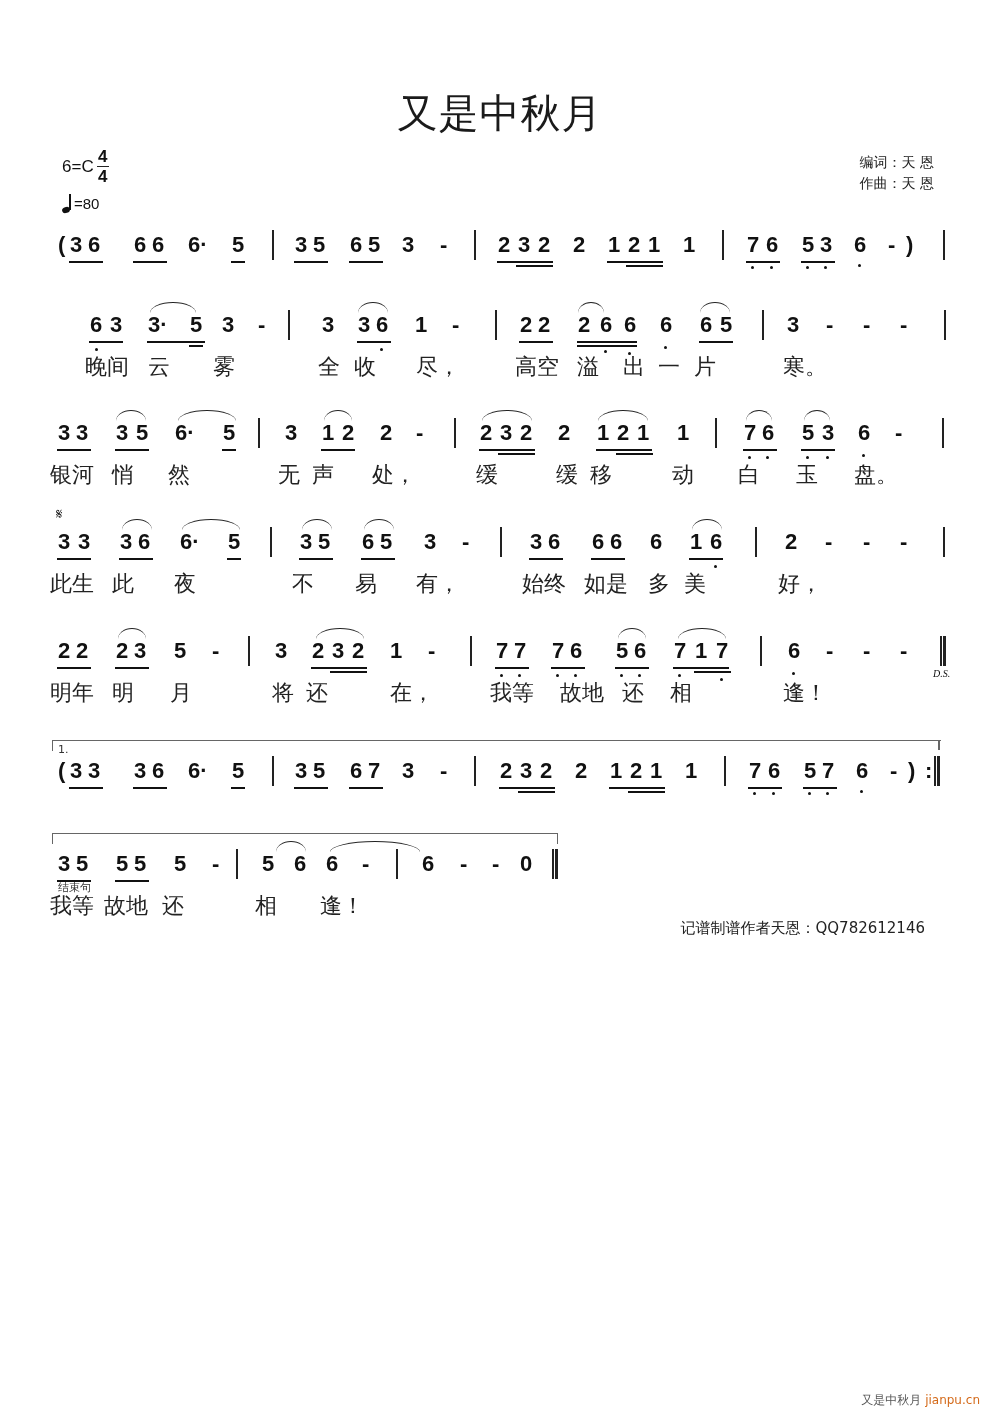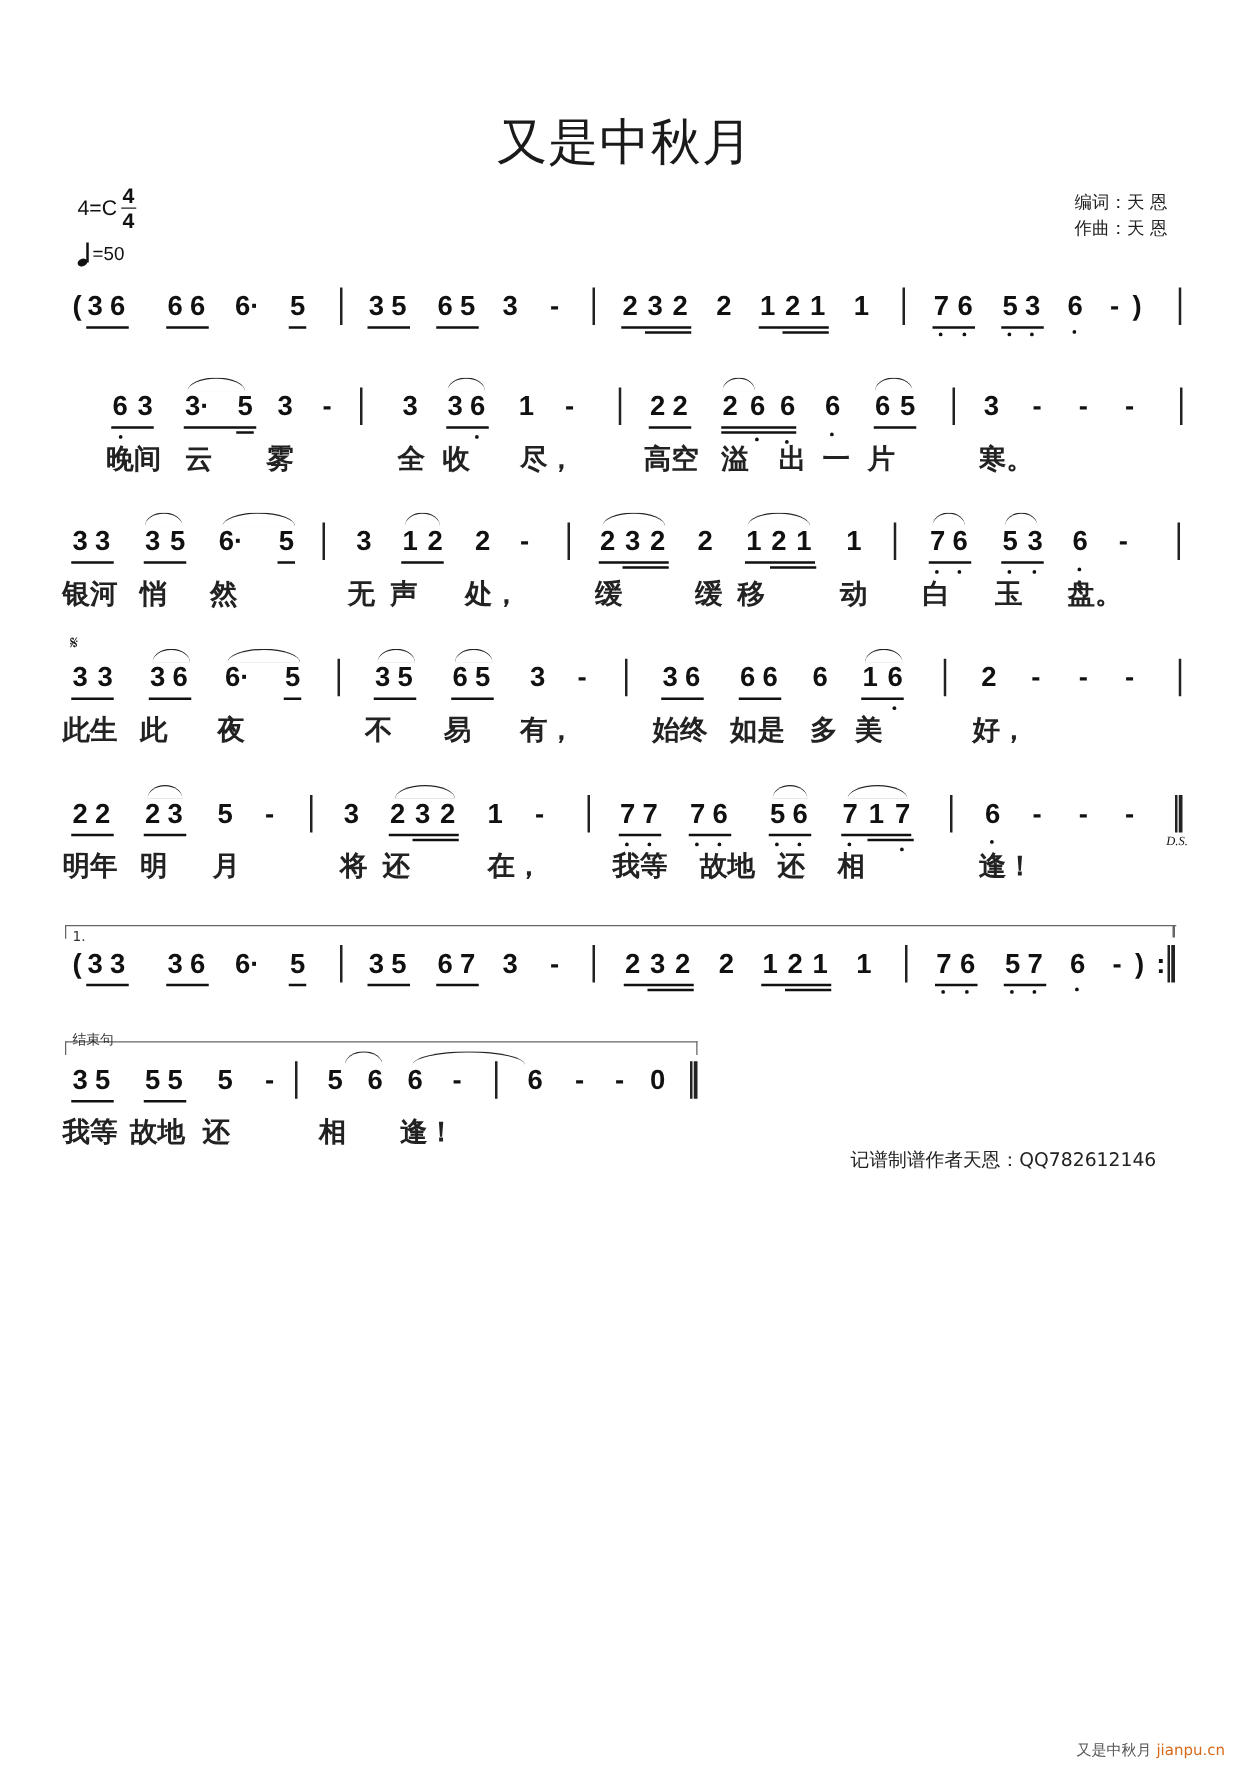--- a/index.html
+++ b/index.html
@@ -14,50 +14,50 @@
     .note-icon .stem { position: absolute; left: 7px; bottom: 3px; width: 1.5px; height: 16px; background: #111; }
     .credits { position: absolute; right: 66px; top: 152px; font-size: 14px; line-height: 21px; text-align: left; color: #222; }
     .row { position: absolute; left: 50px; width: 900px; height: 40px; }
     .tok { position: absolute; top: 0; font-family: "Liberation Sans", sans-serif; font-weight: bold; font-size: 22px; line-height: 30px; white-space: pre; }
     .bar { position: absolute; top: 0; width: 2px; height: 30px; background: #222; }
     .dbar { position: absolute; top: 0; width: 6px; height: 30px; border-left: 2px solid #222; border-right: 3px solid #222; box-sizing: border-box; }
     .ul { position: absolute; height: 2px; background: #111; }
     .dot { position: absolute; width: 3px; height: 3px; background: #111; border-radius: 50%; }
     .slur { position: absolute; border-top: 1.5px solid #222; border-radius: 50% 50% 0 0 / 100% 100% 0 0; height: 10px; }
     .lyrics { position: absolute; left: 50px; font-size: 22px; font-family: "DejaVu Sans", sans-serif; color: #222; white-space: pre; }
-    .lyr { position: absolute; top: 0; font-weight: bold; }
+    .lyr { position: absolute; top: 0; }
     .bracket { position: absolute; border-top: 1.5px solid #666; border-left: 1.5px solid #666; height: 10px; }
     .bracket-r { border-right: 1.5px solid #666; }
     .blabel { position: absolute; font-size: 11px; color: #333; }
     .segno { position: absolute; font-size: 15px; font-family: "DejaVu Serif", serif; }
     .ds { position: absolute; font-size: 10px; font-style: italic; font-family: "Liberation Serif", serif; }
     .footer { position: absolute; right: 75px; top: 919px; font-size: 15px; color: #222; }
     .watermark { position: absolute; right: 20px; top: 1392px; font-size: 12px; color: #555; }
     .watermark .url { color: #d46a1a; margin-left: 4px; }
   </style>
 </head>
 <body>
 
 <div class="title">又是中秋月</div>
 
 <div class="key">
-  <span>4=C</span>
+  <span>6=C</span>
   <span class="timesig">
     <span>4</span>
     <span class="line"></span>
     <span>4</span>
   </span>
 </div>
 
 <div class="tempo">
   <span class="note-icon">
       <span class="head"></span>
       <span class="stem"></span>
     </span>
-  <span>=50</span>
+  <span>=80</span>
 </div>
 
 <div class="credits">
   <div>编词：天 恩</div>
   <div>作曲：天 恩</div>
 </div>
 
 <div class="row" id="sys0" style="top:230px;">
     <span class="tok" style="left: 8px;">(</span>
     <span class="tok" style="left: 20px;">3</span>
@@ -390,19 +390,19 @@
 <div class="lyrics" id="lyr6" style="top:891px;"><span class="lyr" style="left: 0px;">我等</span><span class="lyr" style="left: 54px;">故地</span><span class="lyr" style="left: 112px;">还</span><span class="lyr" style="left: 205px;">相</span><span class="lyr" style="left: 270px;">逢！</span></div>
 
 <span class="segno" style="left:56px; top:505px;">𝄋</span>
 <span class="ds" style="left:933px; top:668px;">D.S.</span>
 
 <div class="bracket" style="left:52px; top:740px; width:888px;"></div>
 <div style="position:absolute; left:938px; top:740px; width:1.5px; height:10px; background:#666;"></div>
 <span class="blabel" style="left:58px; top:743px;">1.</span>
 
 <div class="bracket bracket-r" style="left:52px; top:833px; width:504px;"></div>
-<span class="blabel" style="left:58px; top:824px;">结束句</span>
+<span class="blabel" style="left:58px; top:880px;">结束句</span>
 
 <div class="footer">记谱制谱作者天恩：QQ782612146</div>
 
 <div class="watermark">
   <span>又是中秋月</span><span class="url">jianpu.cn</span>
 </div>
 
 </body></html>

